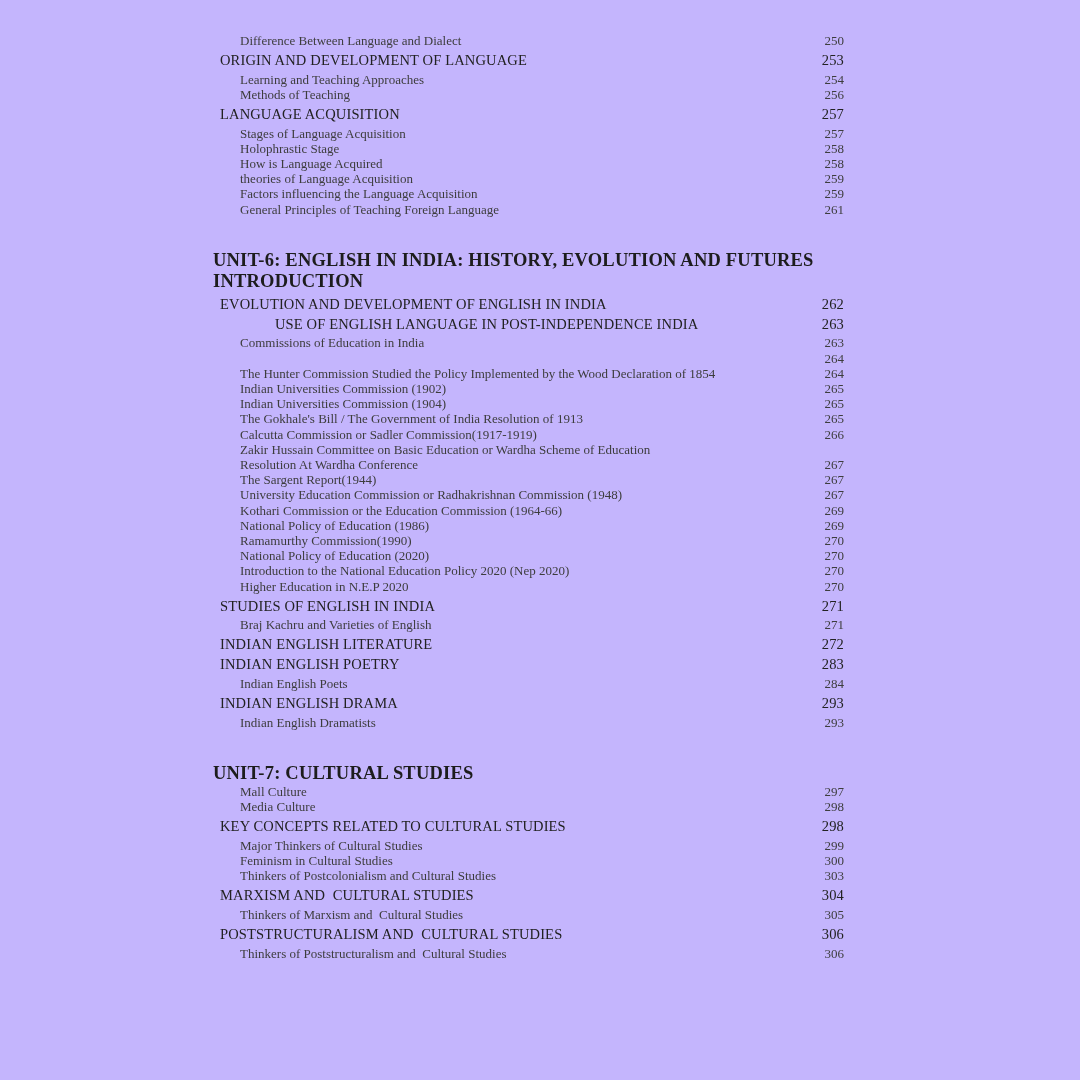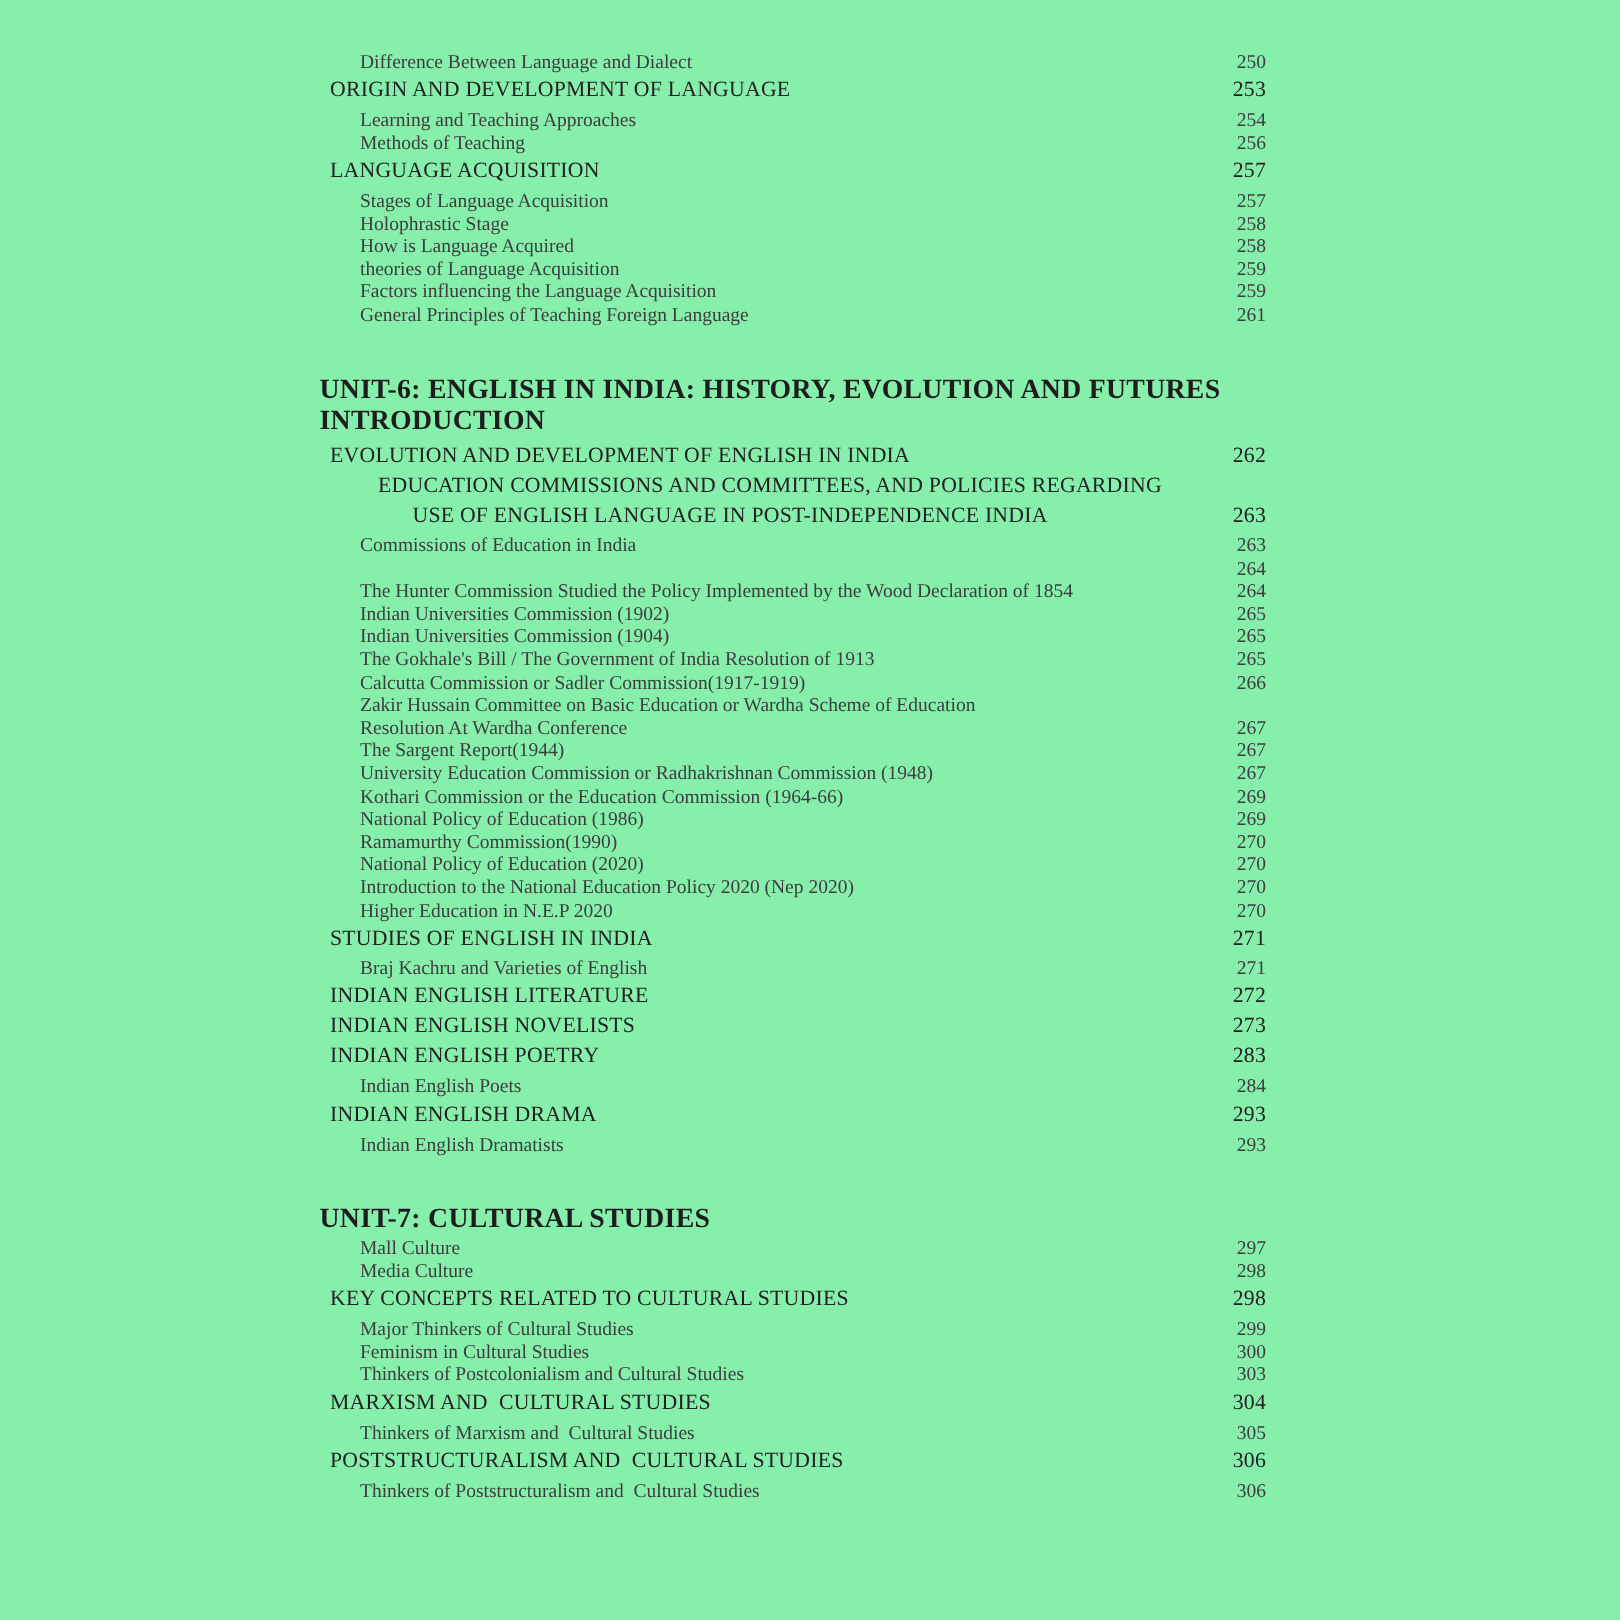--- a/index.html
+++ b/index.html
@@ -10,21 +10,21 @@
   body {
     width: 1080px;
     height: 1080px;
     position: relative;
     overflow: hidden;
     font-family: "Liberation Serif", "DejaVu Serif", serif;
   }
   .sheet {
     position: absolute;
     inset: 0;
-    background: #86efac;
+    background: #c4b5fd;
   }
   .toc {
     position: absolute;
     left: 213px;
     top: 33px;
     width: 631px;
     color: #333333;
   }
   .row {
     display: flex;
@@ -119,23 +119,20 @@
       <div class="row unit">
         <span class="title">UNIT-6: ENGLISH IN INDIA: HISTORY, EVOLUTION AND FUTURES</span>
       </div>
       <div class="row unit2">
         <span class="title">INTRODUCTION</span>
       </div>
       <div class="row h2">
         <span class="title">EVOLUTION AND DEVELOPMENT OF ENGLISH IN INDIA</span>
         <span class="pagenum">262</span>
       </div>
-      <div class="row h2b">
-        <span class="title">EDUCATION COMMISSIONS AND COMMITTEES, AND POLICIES REGARDING</span>
-      </div>
       <div class="row h2c">
         <span class="title">USE OF ENGLISH LANGUAGE IN POST-INDEPENDENCE INDIA</span>
         <span class="pagenum">263</span>
       </div>
       <div class="row entry">
         <span class="title">Commissions of Education in India</span>
         <span class="pagenum">263</span>
       </div>
       <div class="row entry">
         <span class="pagenum">264</span>
@@ -203,24 +200,20 @@
         <span class="title">STUDIES OF ENGLISH IN INDIA</span>
         <span class="pagenum">271</span>
       </div>
       <div class="row entry">
         <span class="title">Braj Kachru and Varieties of English</span>
         <span class="pagenum">271</span>
       </div>
       <div class="row h2">
         <span class="title">INDIAN ENGLISH LITERATURE</span>
         <span class="pagenum">272</span>
-      </div>
-      <div class="row h2">
-        <span class="title">INDIAN ENGLISH NOVELISTS</span>
-        <span class="pagenum">273</span>
       </div>
       <div class="row h2">
         <span class="title">INDIAN ENGLISH POETRY</span>
         <span class="pagenum">283</span>
       </div>
       <div class="row entry">
         <span class="title">Indian English Poets</span>
         <span class="pagenum">284</span>
       </div>
       <div class="row h2">

